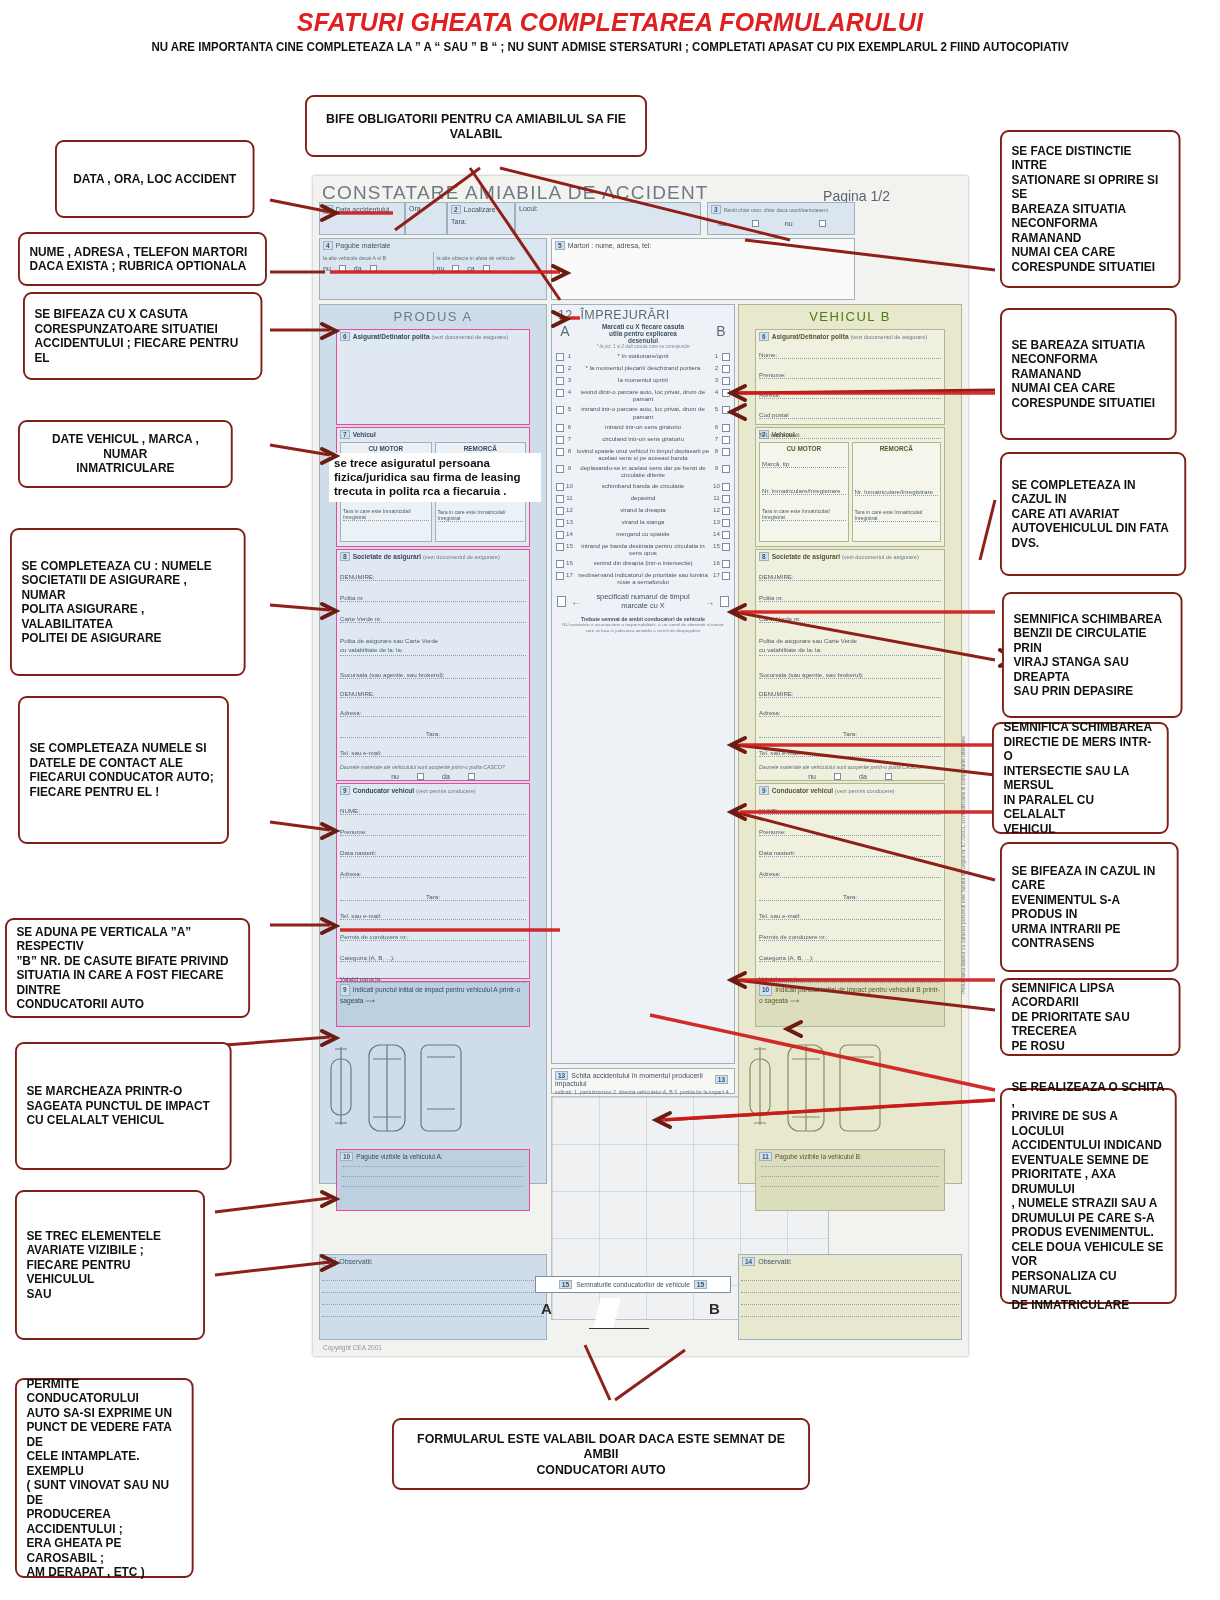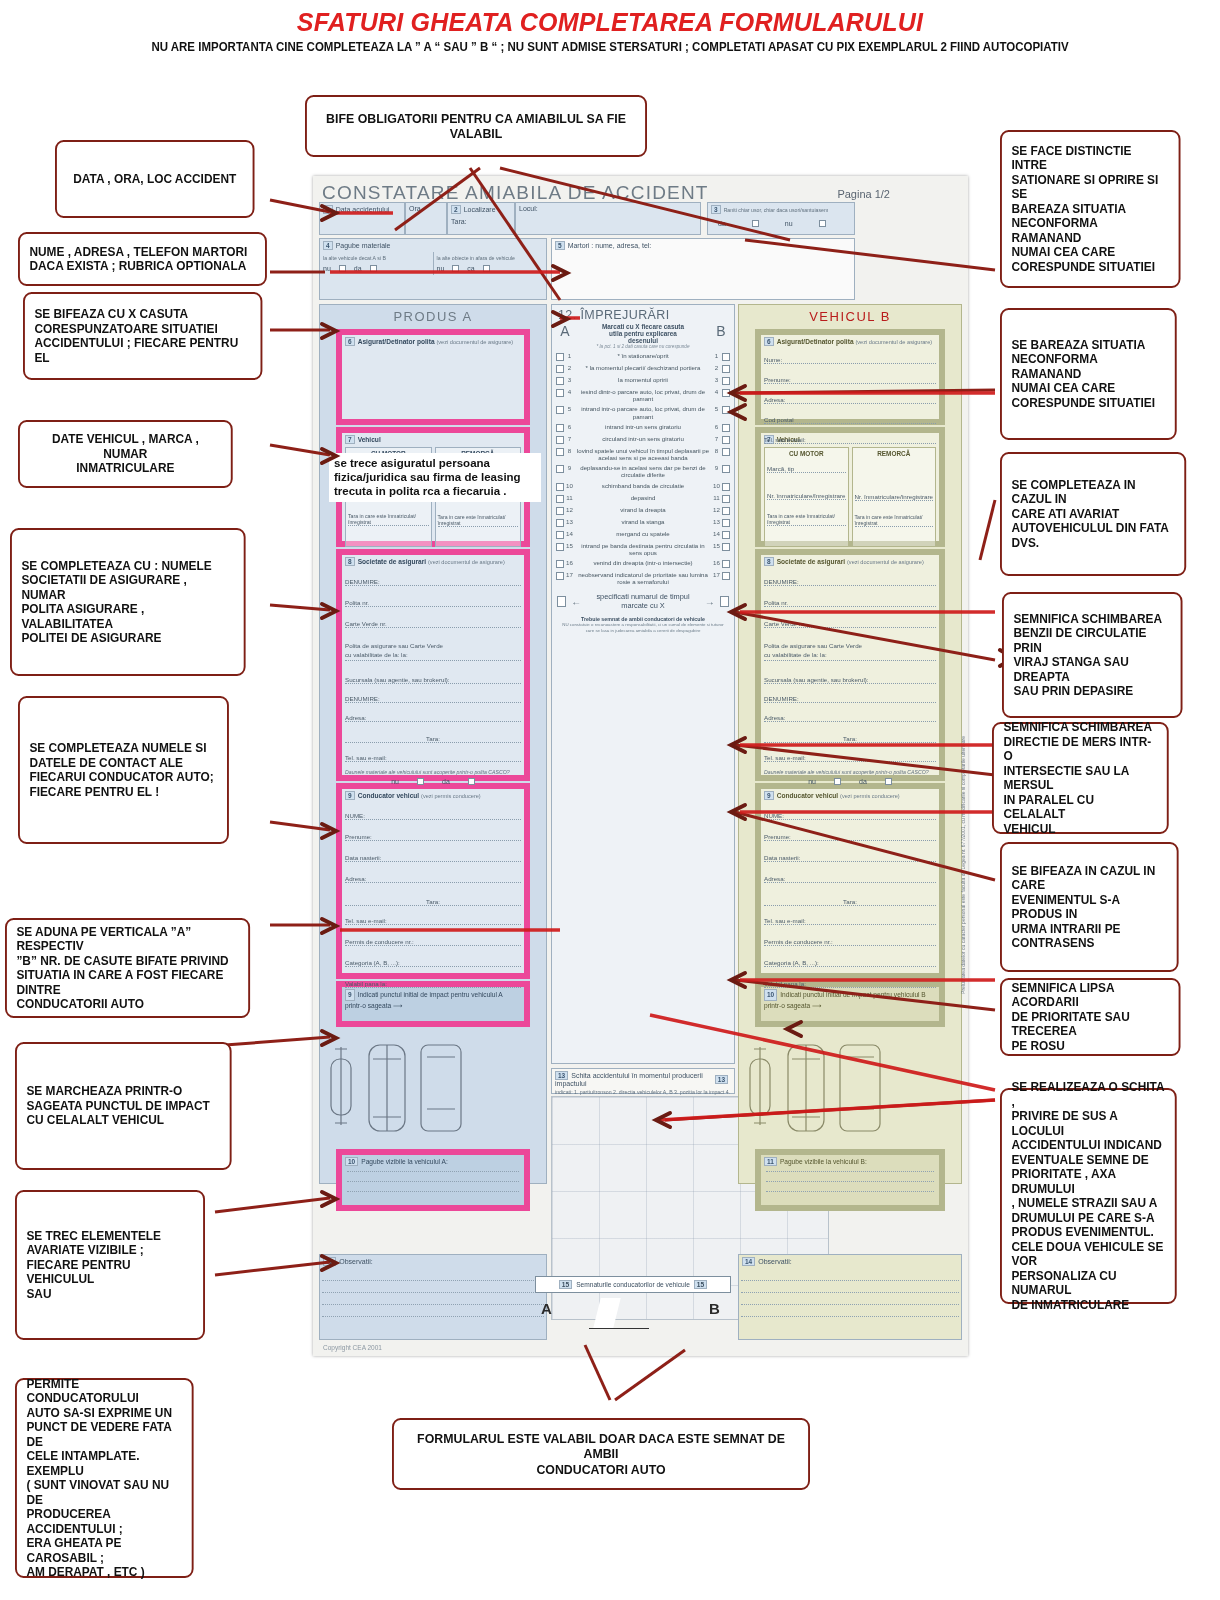--- a/index.html
+++ b/index.html
@@ -54,21 +54,21 @@
     box-shadow:0 0 3px rgba(0,0,0,.35);
     z-index:10;
     overflow:hidden;
     font-size:6px;
     color:#3b4a5a;
   }
   #form-title{
     position:absolute; left:9px; top:6px;
     font-size:19px; color:#6e7b86; letter-spacing:1.2px; font-weight:300;
   }
-  #page-num{ position:absolute; right:78px; top:12px; font-size:11px; color:#5a6571; }
+  #page-num{ position:absolute; right:78px; top:12px; font-size:14px; color:#5a6571; }
 
   .cell{ position:absolute; border:1px solid #9fb0c0; background:#fafafa; }
   .num{
     display:inline-block; background:#cfe0ef; color:#3c5670;
     border:1px solid #9fb0c0; font-size:6.5px; padding:0 2px; margin-right:3px;
     font-weight:bold;
   }
   .lbl{ font-size:7px; color:#3f5264; }
   .tiny{ font-size:5.2px; color:#60707e; }
   .dots{ border-bottom:1px dotted #8fa2b2; height:1px; margin:5px 2px 0 2px; }
@@ -80,23 +80,23 @@
     background:#cfdcea; border:1px solid #9fb0c0;
   }
   #veh-b{
     position:absolute; left:425px; top:128px; width:224px; height:880px;
     background:#e7e8cd; border:1px solid #b3b68d;
   }
   .veh-head{
     text-align:center; font-size:13px; letter-spacing:1.5px; color:#6e7b86;
     padding:4px 0 3px 0;
   }
-  #veh-b .veh-head{ color:#b91c1c; }
+  #veh-b .veh-head{ color:#4d7c0f; }
   .sec{
-    margin:2px 16px; border:6px solid #ec4899; background:rgba(255,255,255,.35);
+    margin:2px 16px; border:1px solid #ec4899; background:rgba(255,255,255,.35);
     padding:2px 3px;
   }
   #veh-b .sec{ border-color:#b3b68d; }
   .sec-hd{ font-size:6.6px; color:#34495e; font-weight:bold; }
   #veh-b .sec-hd{ color:#55562f; }
   .sec-hd i{ font-weight:normal; font-style:normal; font-size:5.6px; color:#6a7a88; }
   .fld{ font-size:6.2px; color:#4a5a68; margin-top:3px; position:relative; }
   .fld::after{
     content:""; position:absolute; left:0; right:0; bottom:-1px;
     border-bottom:1px dotted #8a9dad;

